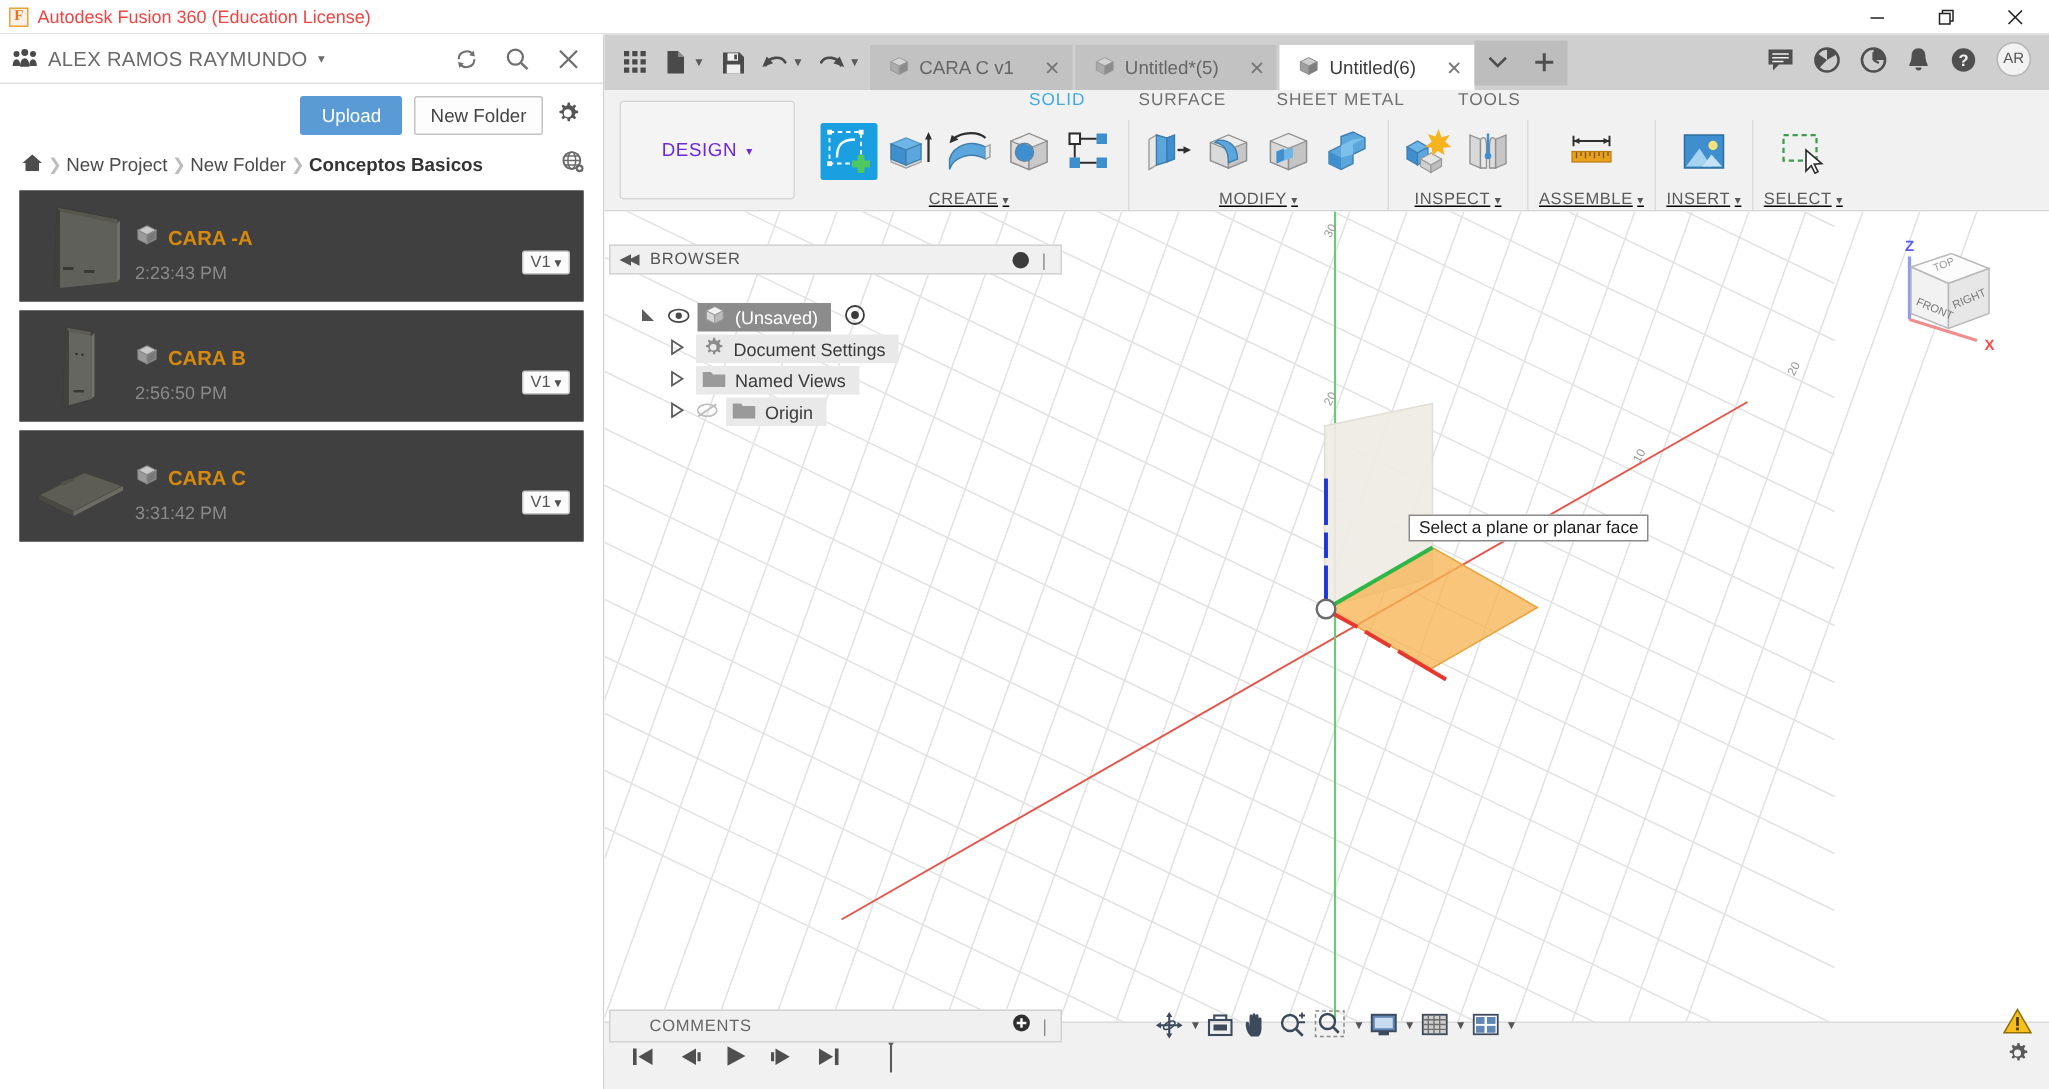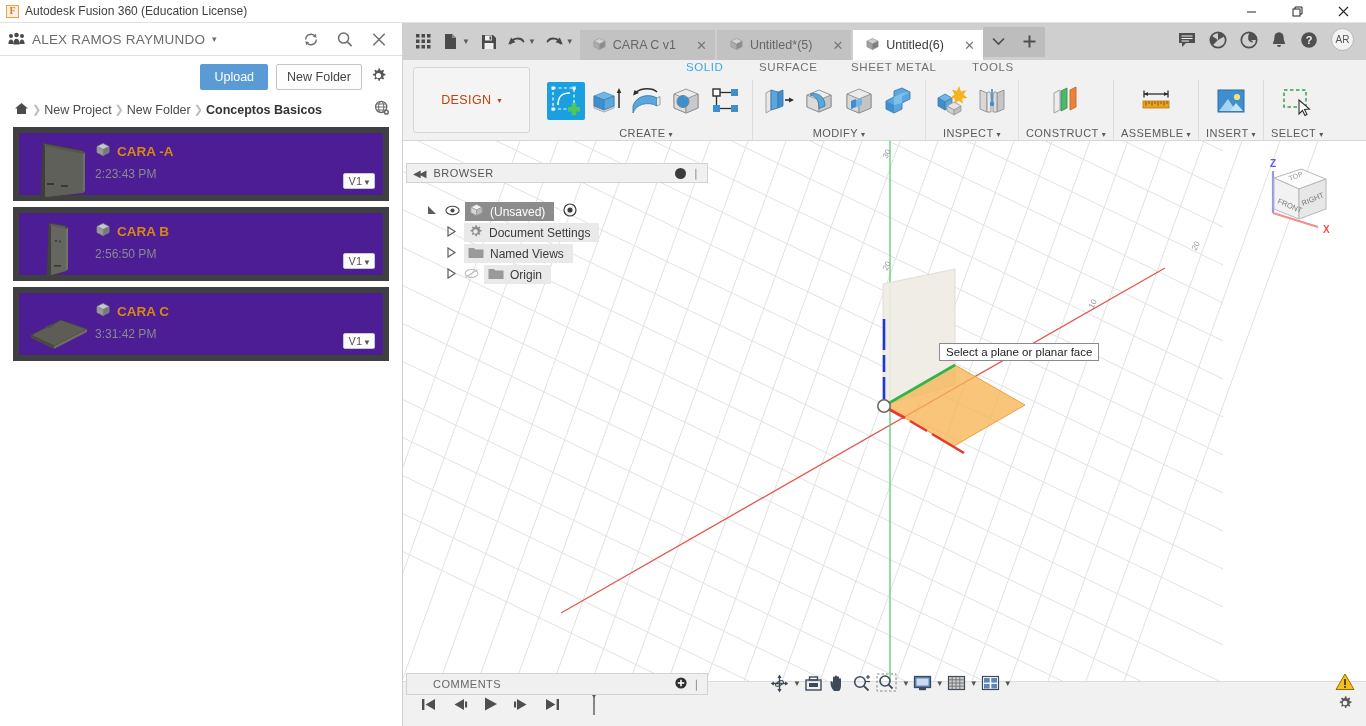--- a/index.html
+++ b/index.html
@@ -18,21 +18,21 @@
     background: #ffffff; border-bottom: 1px solid #e3e3e3;
     display: flex; align-items: center;
   }
   .tb-logo {
     width: 13px; height: 13px; margin-left: 6px; margin-right: 6px;
     background: #f7f1e8; border: 1px solid #e8a33d;
     color: #e8751a; font-size: 10px; font-weight: bold;
     display: flex; align-items: center; justify-content: center;
     line-height: 1; font-family: "Liberation Serif", serif;
   }
-  .tb-title { font-size: 12px; color: #404040; }
+  .tb-title { font-size: 12px; color: #ef4444; }
   .tb-winbtns { margin-left: auto; display: flex; height: 23px; }
   .tb-winbtn {
     width: 46px; height: 23px; display: flex; align-items: center;
     justify-content: center; color: #222; font-size: 12px;
   }
 
   
   .datapanel {
     position: absolute; left: 0; top: 23px; width: 403px; height: 703px;
     background: #ffffff; border-right: 1px solid #d0d0d0;
@@ -81,22 +81,22 @@
     padding: 4px 12px 8px 14px; font-size: 12.5px; color: #444;
   }
   .bc-home { color: #555; font-size: 13px; }
   .bc-sep { color: #bdbdbd; font-size: 11px; }
   .bc-item { color: #4b4b4b; cursor: pointer; }
   .bc-item.current { font-weight: bold; color: #333; }
   .bc-globe { margin-left: auto; color: #6a6a6a; font-size: 14px; }
 
   .file-list { padding: 0 13px; }
   .file-card {
-    display: flex; background: #4c1d95; border: 6px solid #404040;
-    height: 74px; margin-bottom: 6px; position: relative; cursor: pointer;
+    display: flex; background: #404040; border: 1px solid #404040;
+    height: 74px; margin-bottom: 6px; position: relative; cursor: pointer; align-items: center;
   }
   .fc-thumb {
     width: 76px; height: 72px; display: flex; align-items: center;
     justify-content: center; flex: none;
   }
   .fc-body { flex: 1; padding-top: 9px; position: relative; }
   .fc-title-row { display: flex; align-items: center; gap: 6px; }
   .fc-title { font-size: 13.5px; font-weight: bold; color: #d68910; }
   .fc-time { font-size: 12px; color: #8a8a8a; margin-top: 6px; }
   .fc-version {
@@ -145,37 +145,38 @@
 
   
   .ribbon {
     position: relative; height: 81px; background: #f1f1f1;
     border-bottom: 1px solid #d6d6d6; display: flex; align-items: flex-start;
   }
   .design-box {
     width: 117px; height: 66px; margin: 7px 10px 0 10px;
     border: 1px solid #d7d7d7; background: #f4f4f4; border-radius: 3px;
     display: flex; align-items: center; justify-content: center;
-    font-size: 12.5px; color: #c2410c; letter-spacing: .4px; cursor: pointer;
+    font-size: 12.5px; color: #6d28d9; letter-spacing: .4px; cursor: pointer;
   }
   .design-box .dcaret { font-size: 8px; margin-left: 6px; }
   .ribbon-main { flex: 1; position: relative; height: 81px; }
   .rb-tabs {
     display: flex; height: 20px; align-items: center; position: relative;
   }
   .rb-tab {
     font-size: 11.5px; color: #707070; letter-spacing: .6px; cursor: pointer;
     position: absolute; top: 1px;
   }
   .rb-tab.active { color: #3fa9e0; }
   .rb-panels { display: flex; height: 61px; align-items: flex-start; }
   .rb-panel {
     display: flex; flex-direction: column; align-items: center;
     border-right: 1px solid #dcdcdc; padding: 0 7px; height: 60px;
     justify-content: space-between;
+    text-decoration: underline;
   }
   .rb-panel:last-child { border-right: none; }
   .rb-icons { display: flex; align-items: flex-start; gap: 2px; padding-top: 2px; }
   .rb-ico {
     width: 38px; height: 38px; display: flex; align-items: center;
     justify-content: center; cursor: pointer; border-radius: 2px;
   }
   .rb-ico.sel { background: #1a9fe0; }
   .rb-label {
     font-size: 11px; color: #5a5a5a; letter-spacing: .4px; cursor: pointer;
@@ -742,34 +743,20 @@
                   <line x1="17" y1="5" x2="17" y2="20" stroke="#3f8fce" stroke-width="1.6"></line>
                   <circle cx="17" cy="20" r="2.2" fill="#3f8fce"></circle>
                 </svg>
               </div>
             </div>
             <div class="rb-label">
               <span>INSPECT</span><span class="lcaret">▾</span>
             </div>
           </div>
 
-          <div class="rb-panel">
-            <div class="rb-icons">
-              <div class="rb-ico">
-                <svg width="34" height="34" viewBox="0 0 34 34">
-                  <polygon points="5,9 11,6 11,26 5,29" fill="#ececec" stroke="#9a9a9a" stroke-width=".9"></polygon>
-                  <polygon points="12,7 18,4 18,24 12,27" fill="#4cb96a" stroke="#3a9152" stroke-width=".9"></polygon>
-                  <polygon points="21,6 27,3 27,23 21,26" fill="#e8833a" stroke="#c56a29" stroke-width=".9"></polygon>
-                </svg>
-              </div>
-            </div>
-            <div class="rb-label">
-              <span>CONSTRUCT</span><span class="lcaret">▾</span>
-            </div>
-          </div>
 
           <div class="rb-panel">
             <div class="rb-icons">
               <div class="rb-ico">
                 <svg width="34" height="34" viewBox="0 0 34 34">
                   <line x1="5" y1="10" x2="29" y2="10" stroke="#2e2e2e" stroke-width="1.3"></line>
                   <line x1="5" y1="6.5" x2="5" y2="13.5" stroke="#2e2e2e" stroke-width="1.3"></line>
                   <line x1="29" y1="6.5" x2="29" y2="13.5" stroke="#2e2e2e" stroke-width="1.3"></line>
                   <polygon points="5,10 9,8 9,12" fill="#2e2e2e"></polygon>
                   <polygon points="29,10 25,8 25,12" fill="#2e2e2e"></polygon>

